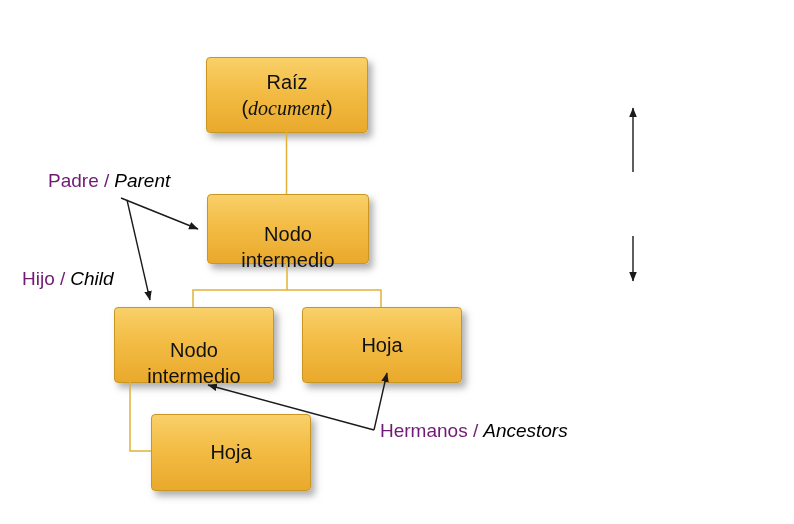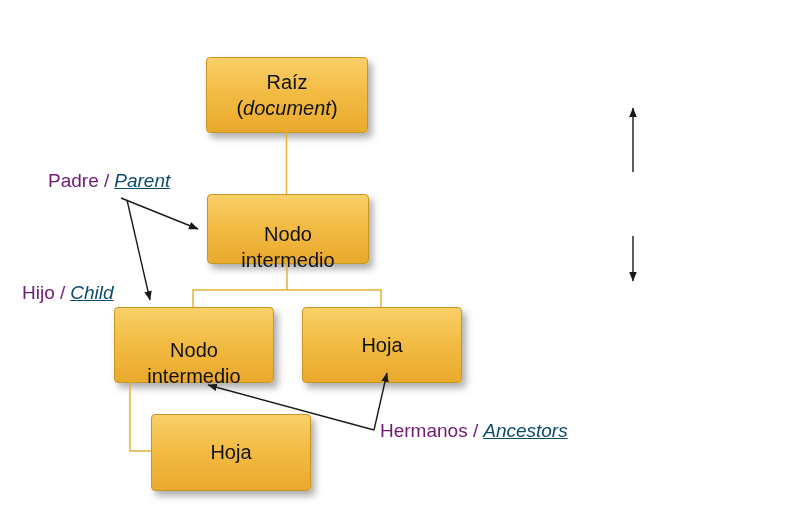--- a/index.html
+++ b/index.html
@@ -21,30 +21,30 @@
     background: linear-gradient(180deg, #F9D069 0%, #F3BC45 45%, #E9A92C 100%);
     border: 1px solid #C89623;
     border-radius: 4px;
     box-shadow: 4px 5px 7px rgba(110,110,110,0.55);
     font-size: 20px;
     color: #111111;
     line-height: 1.32;
     z-index: 2;
   }
   .node .wrap-narrow { width: 122px; margin-top: 36px; }
-  .node em { font-style: italic; }
+  .node em { font-style: italic; font-family: Liberation Serif, serif; }
   .lbl {
     position: absolute;
     font-size: 19px;
     white-space: nowrap;
     z-index: 4;
     line-height: 1.5;
   }
   .lbl-es { color: #701a75; }
-  .lbl-en { color: #0c4a6e; font-style: italic; margin-left: 5px; text-decoration: underline; }
+  .lbl-en { color: #000000; font-style: italic; margin-left: 5px; }
   .overlay {
     position: absolute;
     left: 0; top: 0;
     width: 794px; height: 524px;
     z-index: 3;
     pointer-events: none;
   }
 </style>
 </head>
 <body>
@@ -69,21 +69,21 @@
   </div>
 
   <div class="node" style="left:151px; top:414px; width:158px; height:75px;">
     <div>Hoja</div>
   </div>
 
   <div class="lbl" style="left:48px; top:167px;">
     <span class="lbl-es">Padre /</span><span class="lbl-en">Parent</span>
   </div>
 
-  <div class="lbl" style="left:22px; top:279px;">
+  <div class="lbl" style="left:22px; top:265px;">
     <span class="lbl-es">Hijo /</span><span class="lbl-en">Child</span>
   </div>
 
 
   <div class="lbl" style="left:380px; top:417px;">
     <span class="lbl-es">Hermanos /</span><span class="lbl-en">Ancestors</span>
   </div>
 
   <svg class="overlay" viewBox="0 0 794 524">
     <defs>

